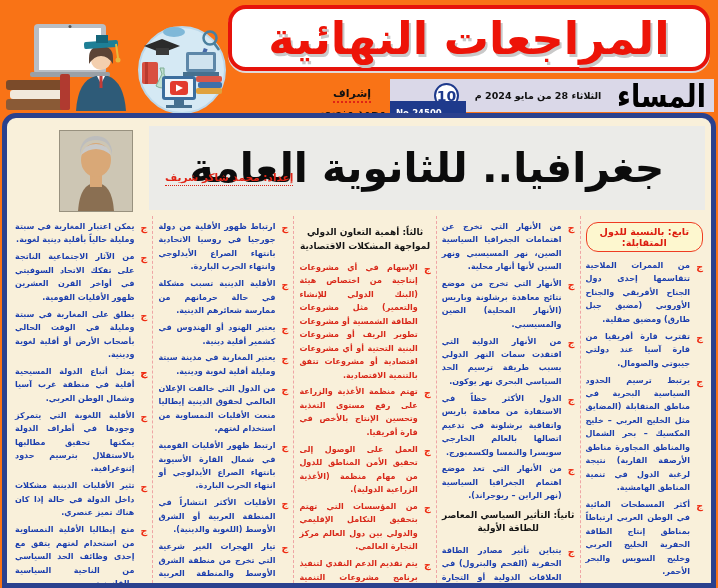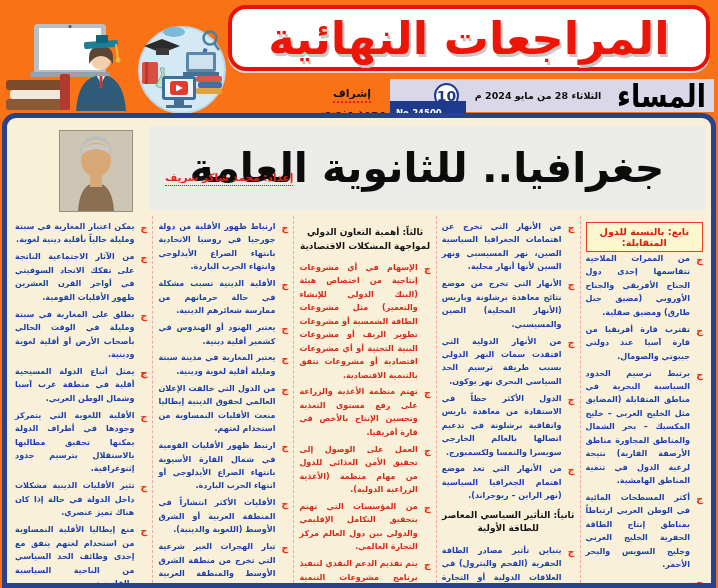--- a/index.html
+++ b/index.html
@@ -43,21 +43,21 @@
   .column{box-sizing:border-box;padding:4px 5px 0 5px;overflow:hidden;}
   .column:not(:last-child){border-left:1px dashed #efa5a5;}
   .c1{width:18.4%;} .c2{width:20.6%;} .c3{width:20.4%;} .c4{width:20.2%;} .c5{width:20.4%;}
   .item{position:relative;padding-right:13px;margin-bottom:3.5px;text-align:justify;
         line-height:1.68;font-size:8px;font-weight:bold;}
   .blue .item{color:#1c3fae;}
   .red  .item{color:#d8291a;}
   .bullet{position:absolute;right:0;top:0;color:#ee2c12;font-weight:bold;font-size:9.5px;}
   .heading{color:#151515;font-weight:bold;font-size:9px;text-align:center;margin:6px 0 8px;line-height:1.5;}
   .tag-box{border:1.6px solid #ef3b22;background:#fdf7cf;color:#dc1d0f;font-weight:bold;font-size:9.6px;
-           text-align:center;padding:3px 4px;margin:2px 0 0;border-radius:0;}
+           text-align:center;padding:3px 4px;margin:2px 0 7px;border-radius:12px;}
 </style>
 </head>
 <body>
 
 <div class="page">
 
   <div>
     <svg class="illus" width="232" height="96" viewBox="0 0 232 96">
 
       <g>
@@ -161,21 +161,21 @@
           <div class="item"><span class="bullet">ج</span><span>من الأنهار الدولية التي افتقدت سمات النهر الدولي بسبب طريقة ترسيم الحد السياسي البحري نهر يوكون.</span></div>
           <div class="item"><span class="bullet">ج</span><span>الدول الأكثر حظاً في الاستفادة من معاهدة باريس واتفاقية برشلونة في تدعيم اتصالها بالعالم الخارجي سويسرا والنمسا ولكسمبورج.</span></div>
           <div class="item"><span class="bullet">ج</span><span>من الأنهار التي تعد موضع اهتمام الجغرافيا السياسية (نهر الراين – ريوجراند).</span></div>
           <div class="heading">ثانياً: التأثير السياسي المعاصر للطاقة الأولية</div>
           <div class="item"><span class="bullet">ج</span><span>يتباين تأثير مصادر الطاقة الحفرية (الفحم والبترول) في العلاقات الدولية أو التجارة الدولية نتيجة الاستهلاك.</span></div>
         </div>
         <div class="column c3 red">
           <div class="heading">ثالثاً: أهمية التعاون الدولي لمواجهة المشكلات الاقتصادية</div>
           <div class="item"><span class="bullet">ج</span><span>الإسهام في أي مشروعات إنتاجية من اختصاص هيئة (البنك الدولي للإنشاء والتعمير) مثل مشروعات الطاقة الشمسية أو مشروعات تطوير الريف أو مشروعات البنية التحتية أو أي مشروعات اقتصادية أو مشروعات تتفق بالتنمية الاقتصادية.</span></div>
           <div class="item"><span class="bullet">ج</span><span>تهتم منظمة الأغذية والزراعة على رفع مستوى التغذية وتحسين الإنتاج بالأخص في قارة أفريقيا.</span></div>
-          <div class="item"><span class="bullet">ج</span><span>العمل على الوصول إلى تحقيق الأمن الغذائي للدول من مهام منظمة (الأغذية الزراعية الدولية).</span></div>
+          <div class="item"><span class="bullet">ج</span><span>العمل على الوصول إلى تحقيق الأمن المناطق للدول من مهام منظمة (الأغذية الزراعية الدولية).</span></div>
           <div class="item"><span class="bullet">ج</span><span>من المؤسسات التي تهتم بتحقيق التكامل الإقليمي والدولي بين دول العالم مركز التجارة العالمي.</span></div>
           <div class="item"><span class="bullet">ج</span><span>يتم تقديم الدعم النقدي لتنفيذ برنامج مشروعات التنمية الشاملة للدول النامية من خلال البنك الدولي للإنشاء والتعمير.</span></div>
         </div>
         <div class="column c4 blue">
           <div class="item"><span class="bullet">ج</span><span>ارتباط ظهور الأقلية من دولة جورجيا في روسيا الاتحادية بانتهاء الصراع الأيدلوجي وانتهاء الحرب الباردة.</span></div>
           <div class="item"><span class="bullet">ج</span><span>الأقلية الدينية تسبب مشكلة في حالة حرمانهم من ممارسة شعائرهم الدينية.</span></div>
           <div class="item"><span class="bullet">ج</span><span>يعتبر الهنود أو الهندوس في كشمير أقلية دينية.</span></div>
           <div class="item"><span class="bullet">ج</span><span>يعتبر المغاربة في مدينة سبتة ومليلة أقلية لغوية ودينية.</span></div>
           <div class="item"><span class="bullet">ج</span><span>من الدول التي خالفت الإعلان العالمي لحقوق الدينية إيطاليا منعت الأقليات النمساوية من استخدام لغتهم.</span></div>
           <div class="item"><span class="bullet">ج</span><span>ارتبط ظهور الأقليات القومية في شمال القارة الأسيوية بانتهاء الصراع الأيدلوجي أو انتهاء الحرب الباردة.</span></div>

